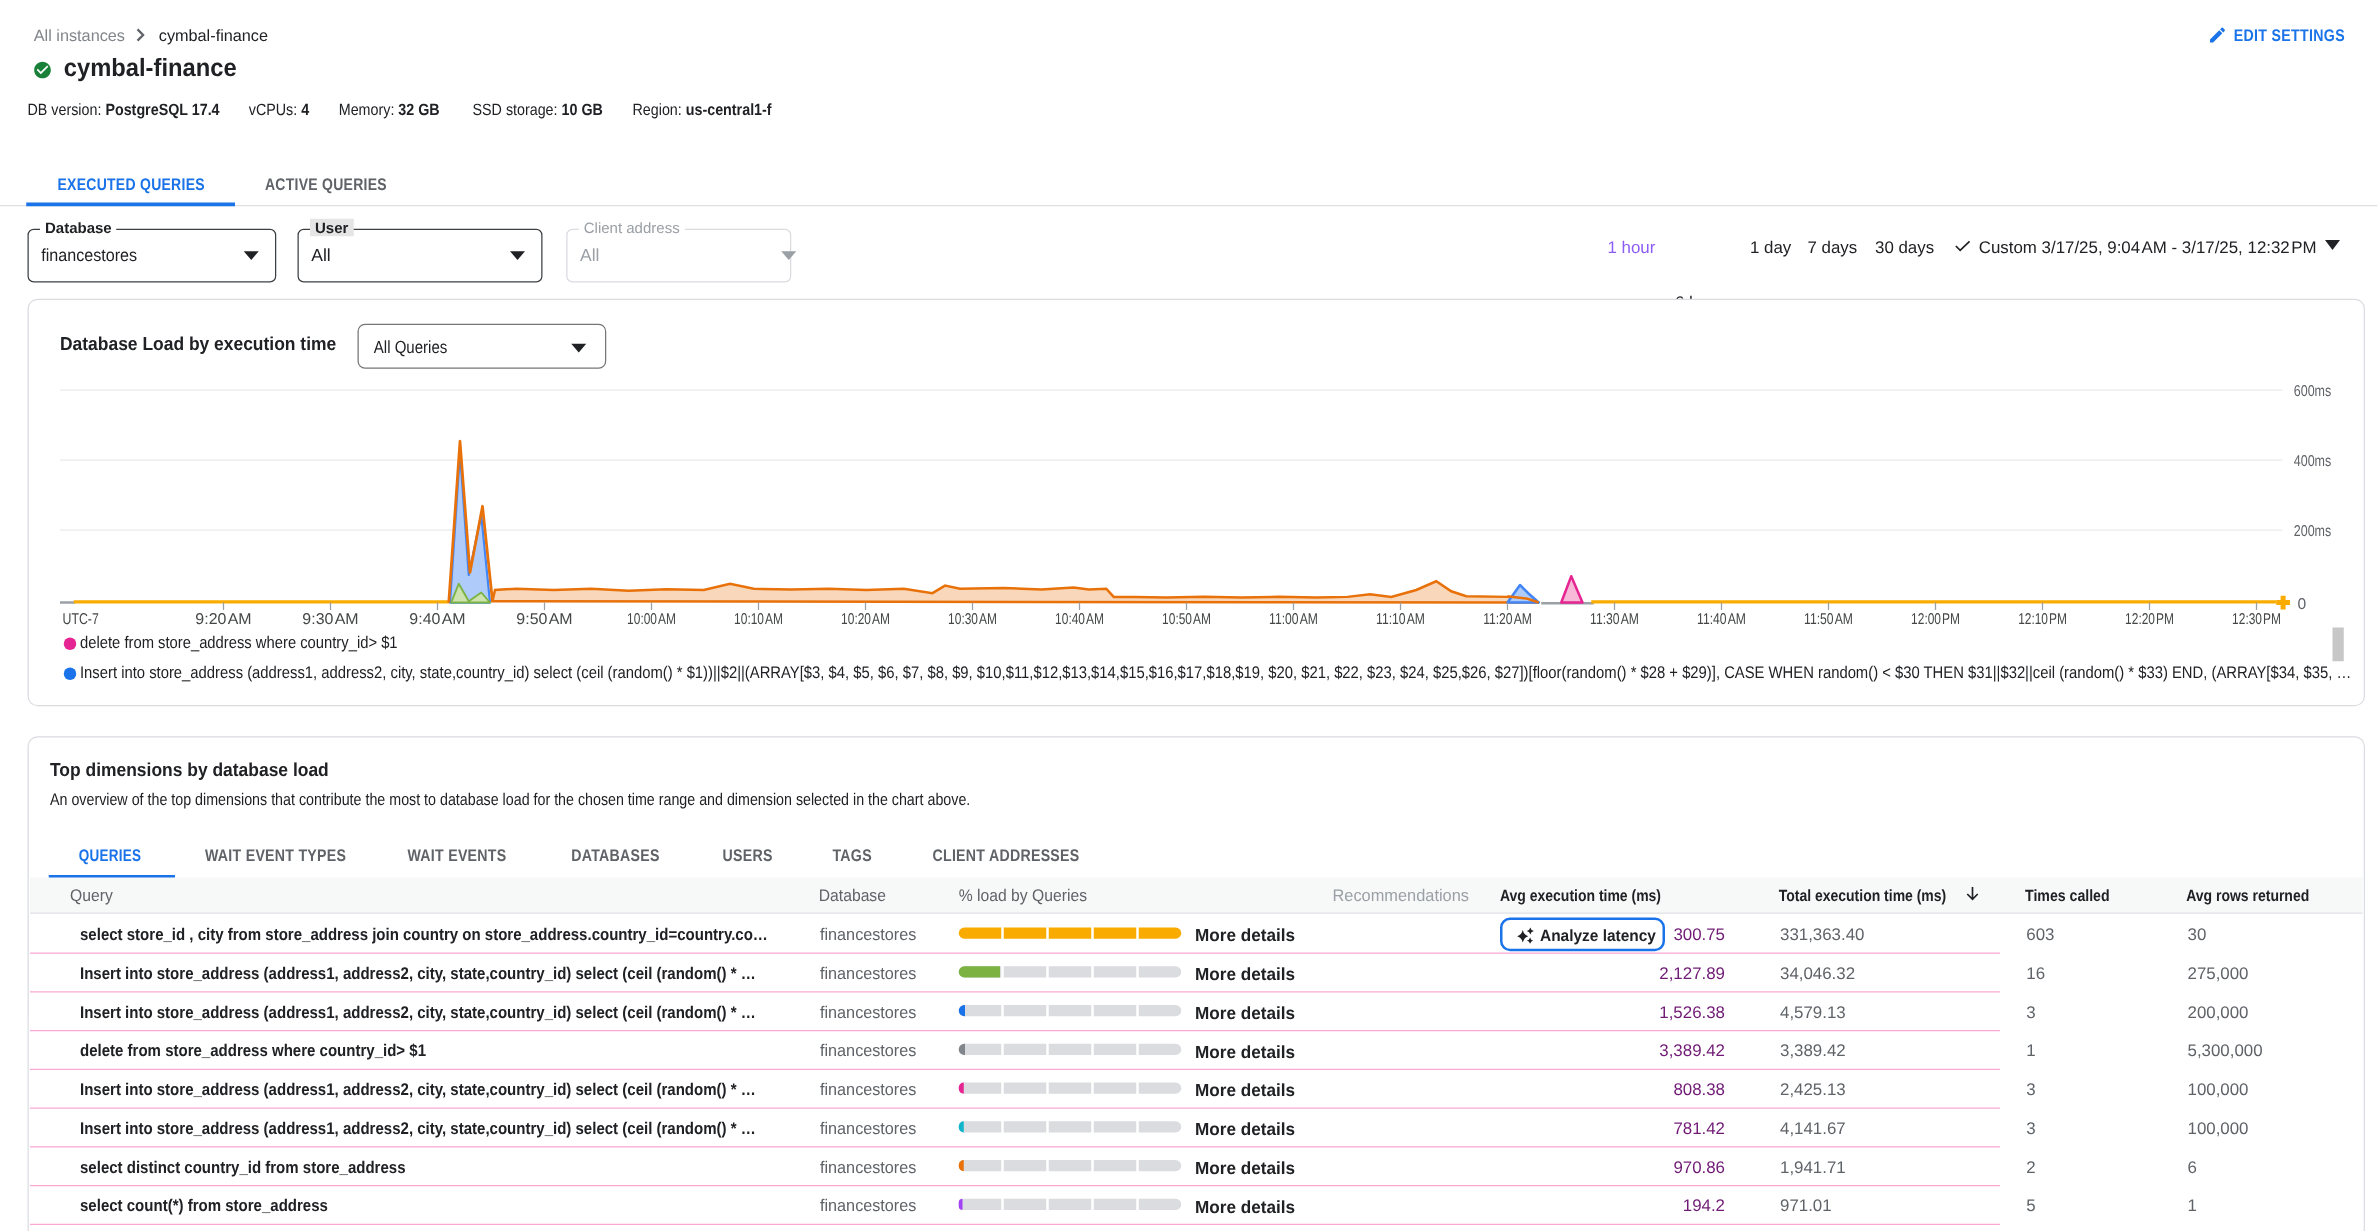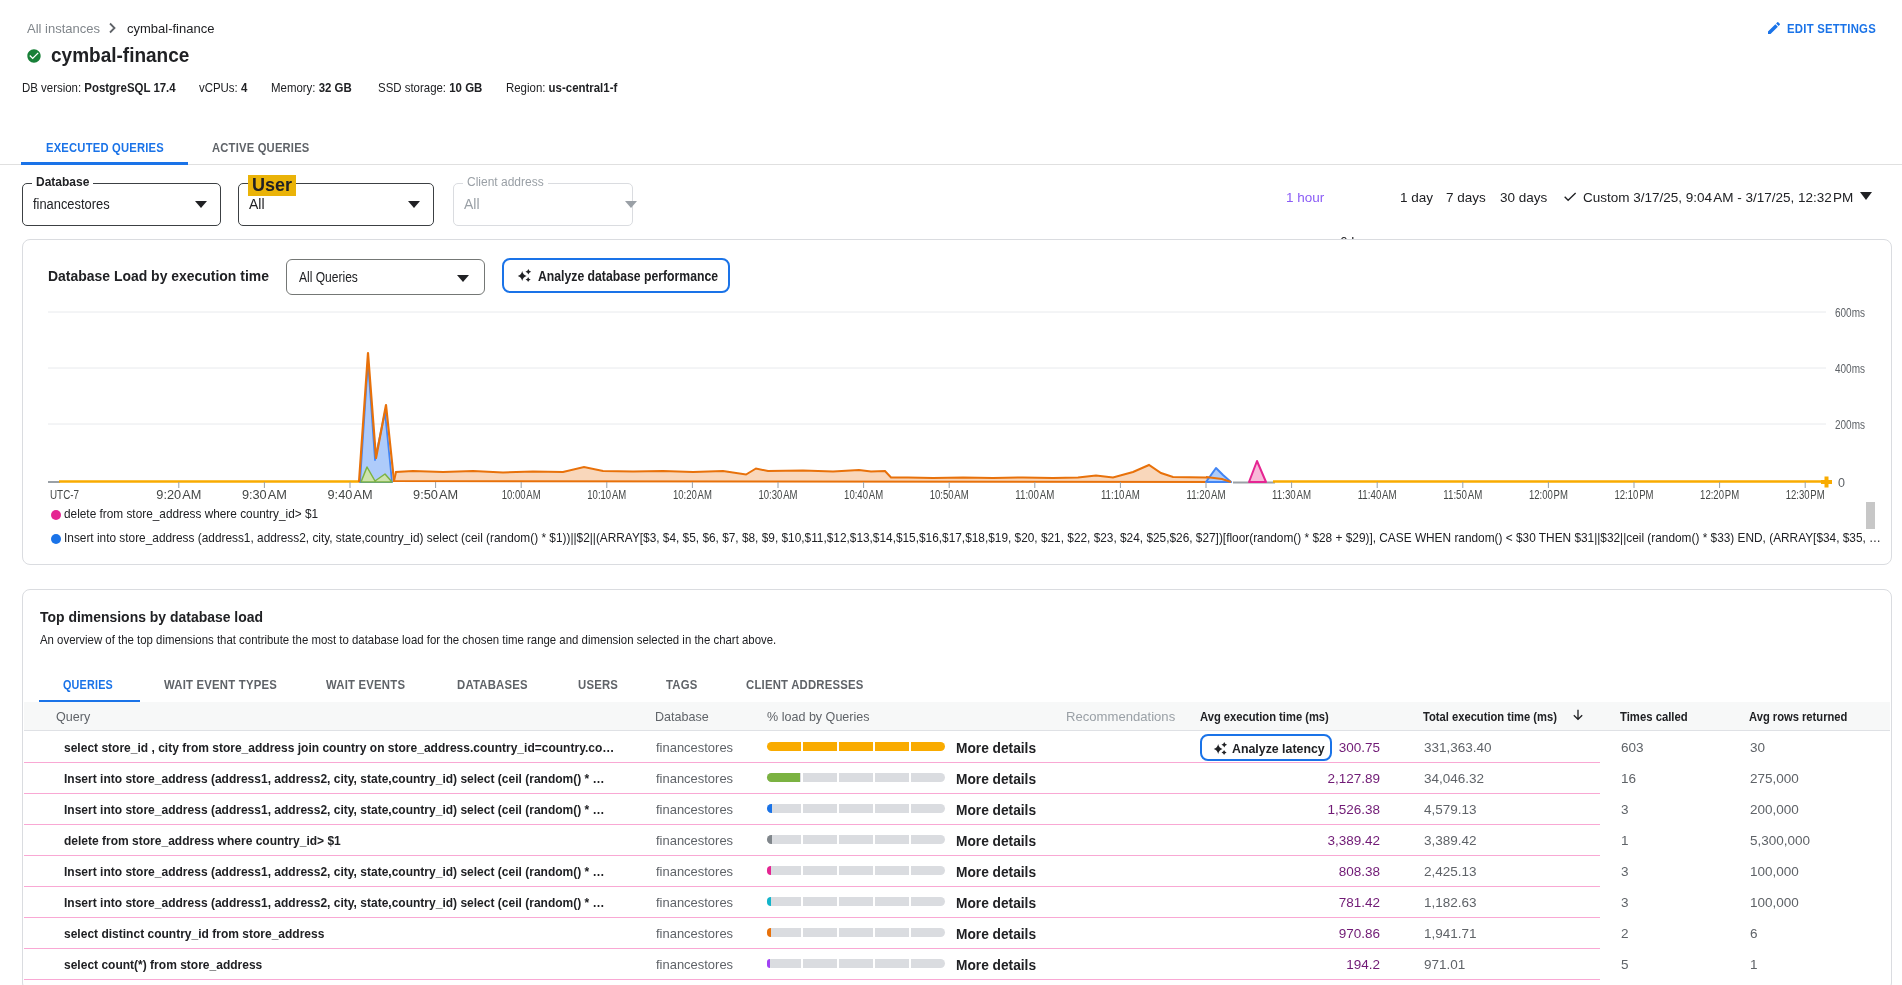--- a/index.html
+++ b/index.html
@@ -63,21 +63,21 @@
 <div class="abs sx" style="left:46px; top:140px; font-size:13.5px; font-weight:bold; letter-spacing:0.25px; color:#1a73e8; transform:scaleX(0.83);">EXECUTED QUERIES</div>
 <div class="abs" style="left:21px; top:162px; width:167px; height:3px; background:#1a73e8;"></div>
 <div class="abs sx" style="left:212px; top:140px; font-size:13.5px; font-weight:bold; letter-spacing:0.25px; color:#5f6368; transform:scaleX(0.83);">ACTIVE QUERIES</div>
 
 <div class="abs" style="left:22px; top:183px; width:199px; height:43px; border:1.5px solid #3c4043; border-radius:5px;">
   <div class="abs" style="left:9px; top:-9px; background:#fff; padding:0 4px; font-size:12px; font-weight:bold; color:#202124;">Database</div>
   <div class="abs sx" style="left:10px; top:12px; font-size:14px; color:#202124; transform:scaleX(0.92);">financestores</div>
   <div class="seltri abs" style="left:172px; top:17px;"></div>
 </div>
 <div class="abs" style="left:238px; top:183px; width:196px; height:43px; border:1.5px solid #3c4043; border-radius:5px;">
-  <div class="abs" style="left:9px; top:-9px; background:#eab308; padding:0 4px; font-size:18px; font-weight:bold; color:#202124;">User</div>
+  <div class="abs" style="left:9px; top:-9px; background:#e5e5e5; padding:0 4px; font-size:12px; font-weight:bold; color:#202124;">User</div>
   <div class="abs" style="left:10px; top:12px; font-size:14px; color:#202124;">All</div>
   <div class="seltri abs" style="left:169px; top:17px;"></div>
 </div>
 <div class="abs" style="left:453px; top:183px; width:180px; height:43px; border:1px solid #dadce0; border-radius:5px;">
   <div class="abs" style="left:9px; top:-9px; background:#fff; padding:0 4px; font-size:12px; color:#9aa0a6;">Client address</div>
   <div class="abs" style="left:10px; top:12px; font-size:14px; color:#9aa0a6;">All</div>
   <div class="seltri abs" style="left:171px; top:17px; border-top-color:#9aa0a6;"></div>
 </div>
 
 <div class="abs" style="left:1286px; top:190px; font-size:13.5px; color:#8b5cf6;">1 hour</div>
@@ -89,28 +89,20 @@
     <path fill="none" stroke="#202124" stroke-width="2.2" d="M3.5 12.5 l5.5 5.5 L21 6.5"></path>
   </svg>
 <div class="abs" style="left:1583px; top:190px; font-size:13.5px; color:#202124;">Custom 3/17/25, 9:04 AM - 3/17/25, 12:32 PM</div>
 <div class="abs" style="left:1860px; top:192px; width:0; height:0; border-left:6.5px solid transparent; border-right:6.5px solid transparent; border-top:8px solid #202124;"></div>
 
 <div class="card" style="top:239px; height:326px;">
   <div class="abs sx" style="left:25px; top:27px; font-size:15px; font-weight:bold; color:#202124; transform:scaleX(0.93);">Database Load by execution time</div>
   <div class="abs" style="left:263px; top:19px; width:199px; height:36px; border:1px solid #747775; border-radius:6px;">
     <div class="abs sx" style="left:12px; top:9px; font-size:14px; color:#202124; transform:scaleX(0.86);">All Queries</div>
     <div class="seltri abs" style="left:170px; top:15px;"></div>
-  </div>
-  <div class="abs" style="left:479px; top:18px; width:228px; height:35px; border:2px solid #1a73e8; border-radius:8px; background:#fff;">
-    <svg class="abs" style="left:13px; top:8px;" width="17" height="17" viewBox="0 0 18 18">
-      <path fill="#202124" d="M5.5 3.2 Q6.3 7.3 10.2 8.5 Q6.3 9.7 5.5 13.8 Q4.7 9.7 0.8 8.5 Q4.7 7.3 5.5 3.2 Z"></path>
-      <path fill="#202124" d="M12 1 Q12.5 3.4 15 4 Q12.5 4.6 12 7 Q11.5 4.6 9 4 Q11.5 3.4 12 1 Z"></path>
-      <path fill="#202124" d="M11.8 9.5 Q12.3 11.6 14.5 12.2 Q12.3 12.8 11.8 14.9 Q11.3 12.8 9.1 12.2 Q11.3 11.6 11.8 9.5 Z"></path>
-    </svg>
-    <div class="abs sx" style="left:34px; top:8px; font-size:14px; font-weight:bold; color:#202124; transform:scaleX(0.873);">Analyze database performance</div>
   </div>
 
   <svg class="abs" style="left:0; top:51px;" width="1867" height="210" viewBox="0 0 1867 210">
 
     <line x1="25" y1="21" x2="1803" y2="21" stroke="#e8eaed" stroke-width="1"></line>
     <line x1="25" y1="77" x2="1803" y2="77" stroke="#e8eaed" stroke-width="1"></line>
     <line x1="25" y1="133" x2="1803" y2="133" stroke="#e8eaed" stroke-width="1"></line>
 
     <text x="1812" y="26" font-size="12.5" fill="#5f6368" textLength="30" lengthAdjust="spacingAndGlyphs">600ms</text>
     <text x="1812" y="82" font-size="12.5" fill="#5f6368" textLength="30" lengthAdjust="spacingAndGlyphs">400ms</text>
@@ -320,21 +312,21 @@
     <div class="bar">
         <i></i>
         <i></i>
         <i></i>
         <i></i>
         <i></i>
         <b style="width:4px; background:#12b5cb;"></b>
       </div>
     <div class="md">More details</div>
     <div class="avg">781.42</div>
-      <div class="tot">1,182.63</div>
+      <div class="tot">4,141.67</div>
       <div class="tc">3</div>
       <div class="ar">100,000</div>
   </div>
   <div class="row" style="top:328px;">
     <div class="q">select distinct country_id from store_address</div>
     <div class="db">financestores</div>
     <div class="bar">
         <i></i>
         <i></i>
         <i></i>

